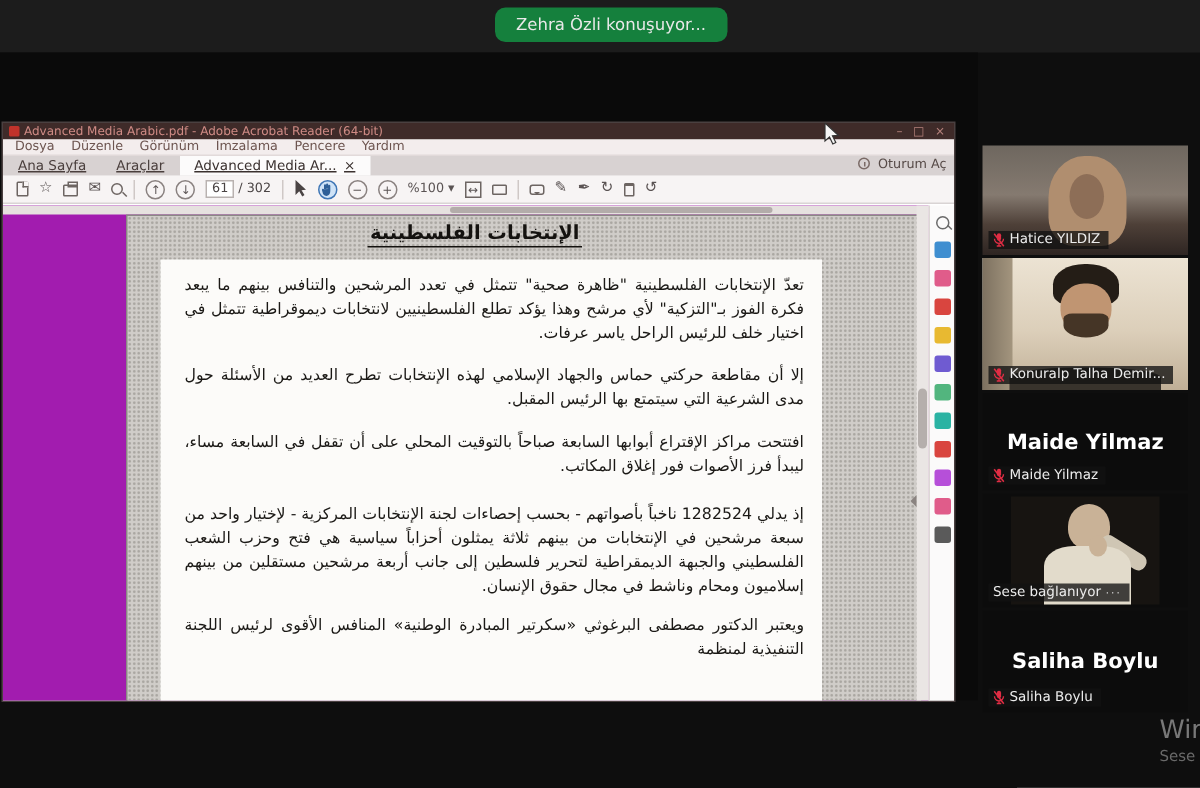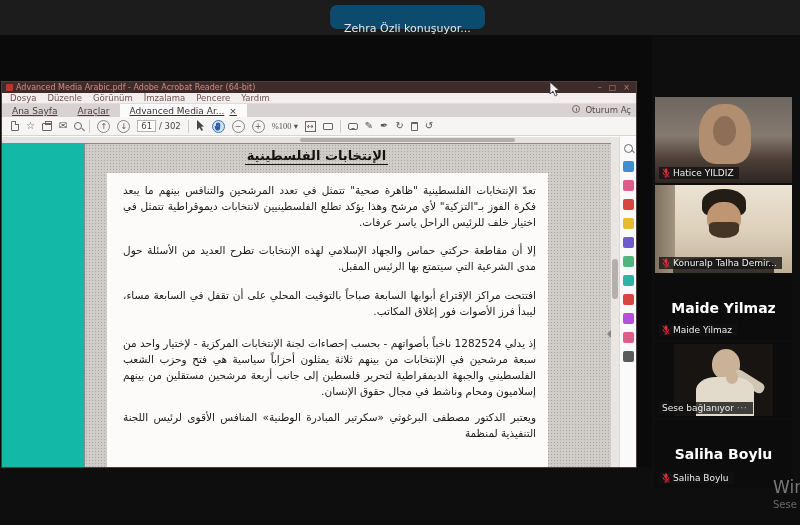--- a/index.html
+++ b/index.html
@@ -7,21 +7,21 @@
   .screen {
     position:relative; width:800px; height:525px; overflow:hidden;
     background:#0e0e0e;
     font-family:"DejaVu Sans","Liberation Sans",sans-serif;
   }
 
   
   .topbar { position:absolute; left:0; top:0; width:800px; height:35px; background:#1c1c1c; }
   .speak-pill {
     position:absolute; left:330px; top:5px; height:23px; line-height:23px;
-    background:#0c4a6e; border-radius:7px; padding:12px 14px;
+    background:#15803d; border-radius:7px; padding:0 14px;
     color:#e9e9e9; font-size:11px; white-space:nowrap;
   }
   .sharebg { position:absolute; left:0; top:35px; width:652px; height:432px; background:#0a0a0a; }
 
   
   .acrobat {
     position:absolute; left:2px; top:82px; width:634px; height:385px;
     background:#fff; box-shadow:0 0 0 1px #4a4040;
   }
   .titlebar { height:11px; background:#3f2b29; display:flex; align-items:center; padding:0 4px; gap:3px; }
@@ -39,36 +39,36 @@
 
   .toolbar { height:19px; background:#f7f4f4; border-bottom:1px solid #d9d4d4;
              display:flex; align-items:center; gap:7px; padding:0 9px; font-size:10px; color:#5a5353; }
   .tbi { font-size:10px; line-height:1; color:#5a5353; }
   .circ { width:13px; height:13px; border:1px solid #8a8280; border-radius:50%; display:flex;
           align-items:center; justify-content:center; font-size:8px; color:#5a5353; flex:0 0 auto; }
   .circ.active { background:#cfe3f7; border-color:#3f76b5; color:#2d5f98; }
   .pagenum { font-size:8.5px; color:#4a4444; white-space:nowrap; }
   .pagebox { display:inline-block; border:1px solid #b9b2b0; background:#fff; padding:0 3px; font-size:8.5px; }
   .vdiv { width:1px; height:13px; background:#cfc8c6; }
-  .zoomsel { font-size:8.5px; white-space:nowrap;font-family:Liberation Serif, serif; }
+  .zoomsel { font-size:8.5px; white-space:nowrap; }
   .mini-doc { width:8px; height:10px; border:1px solid #6d6562; border-radius:1px; position:relative; }
   .mini-doc::after { content:""; position:absolute; right:-1px; top:-1px; width:3px; height:3px; background:#f7f4f4; border-left:1px solid #6d6562; border-bottom:1px solid #6d6562; }
   .mini-print { width:10px; height:8px; border:1px solid #6d6562; border-radius:1px; position:relative; margin-top:2px; }
   .mini-print::before { content:""; position:absolute; left:2px; top:-3px; width:5px; height:2px; border:1px solid #6d6562; }
   .mag { width:8px; height:8px; border:1.3px solid #6d6562; border-radius:50%; position:relative; }
   .mag::after { content:""; position:absolute; left:6px; top:6px; width:4px; height:1.3px; background:#6d6562; transform:rotate(45deg); }
   .bubble { width:10px; height:7px; border:1px solid #6d6562; border-radius:2px; position:relative; }
   .bubble::after { content:""; position:absolute; left:2px; bottom:-3px; border:2px solid transparent; border-top-color:#6d6562; }
   .trash { width:7px; height:9px; border:1px solid #6d6562; border-top-width:2px; border-radius:1px; }
   .monitor { width:10px; height:7px; border:1px solid #6d6562; border-radius:1px; }
   .fitw { font-size:8px; border:1px solid #6d6562; padding:0 1px; line-height:9px; }
   svg.handsvg, svg.selsvg { display:block; }
 
   
-  .docarea { position:absolute; left:0; top:55px; right:17px; bottom:0; background:#14b8a6; overflow:hidden; }
+  .docarea { position:absolute; left:0; top:55px; right:17px; bottom:0; background:#a21caf; overflow:hidden; }
   .hscroll { position:absolute; left:0; top:0; right:0; height:6px; background:#e6e1df; }
   .hthumb { position:absolute; left:298px; top:1px; width:215px; height:4px; background:#b3acaa; border-radius:2px; }
   .page { position:absolute; left:83px; top:7px; width:529px; height:324px;
           background-color:#d0cdc9;
           background-image:radial-gradient(#a9a5a0 0.8px, transparent 0.9px);
           background-size:3px 3px; box-shadow:0 0 0 1px #8b8885; }
   .doctitle { position:absolute; top:4px; left:0; width:463px; text-align:center; direction:rtl;
               font-size:13px; font-weight:bold; color:#14120f; font-family:"DejaVu Sans",sans-serif; }
   .doctitle span { border-bottom:1.6px solid #14120f; padding:0 2px 1px; }
   .pagewhite { position:absolute; left:22px; top:29px; width:441px; bottom:0; background:#fcfbf9;
@@ -234,21 +234,21 @@
       <div class="tpicon" style="background: rgb(43, 179, 163);"></div>
       <div class="tpicon" style="background: rgb(217, 69, 63);"></div>
       <div class="tpicon" style="background: rgb(182, 79, 217);"></div>
       <div class="tpicon" style="background: rgb(224, 92, 138);"></div>
       <div class="tpicon" style="background: rgb(90, 90, 90);"></div>
     </div>
   </div>
 
   <div class="participants">
 
-    <div class="tile v-hatice" style="height:86px;text-decoration:underline;">
+    <div class="tile v-hatice" style="height:73px;text-decoration:underline;">
       <div class="scarf"></div>
       <div class="face-h"></div>
       <div class="tag">
         <svg class="micsvg" width="8" height="10" viewBox="0 0 8 10">
           <rect x="2.6" y="0.5" width="2.8" height="5" rx="1.4" fill="#e02d44"></rect>
           <path d="M1 4.2 a3 3 0 0 0 6 0 M4 7.2 V9 M2.5 9 h3" stroke="#e02d44" stroke-width="0.9" fill="none"></path>
           <line x1="0.8" y1="0.8" x2="7.2" y2="9.2" stroke="#e02d44" stroke-width="1"></line>
         </svg>
         <span>Hatice YILDIZ</span>
       </div>

